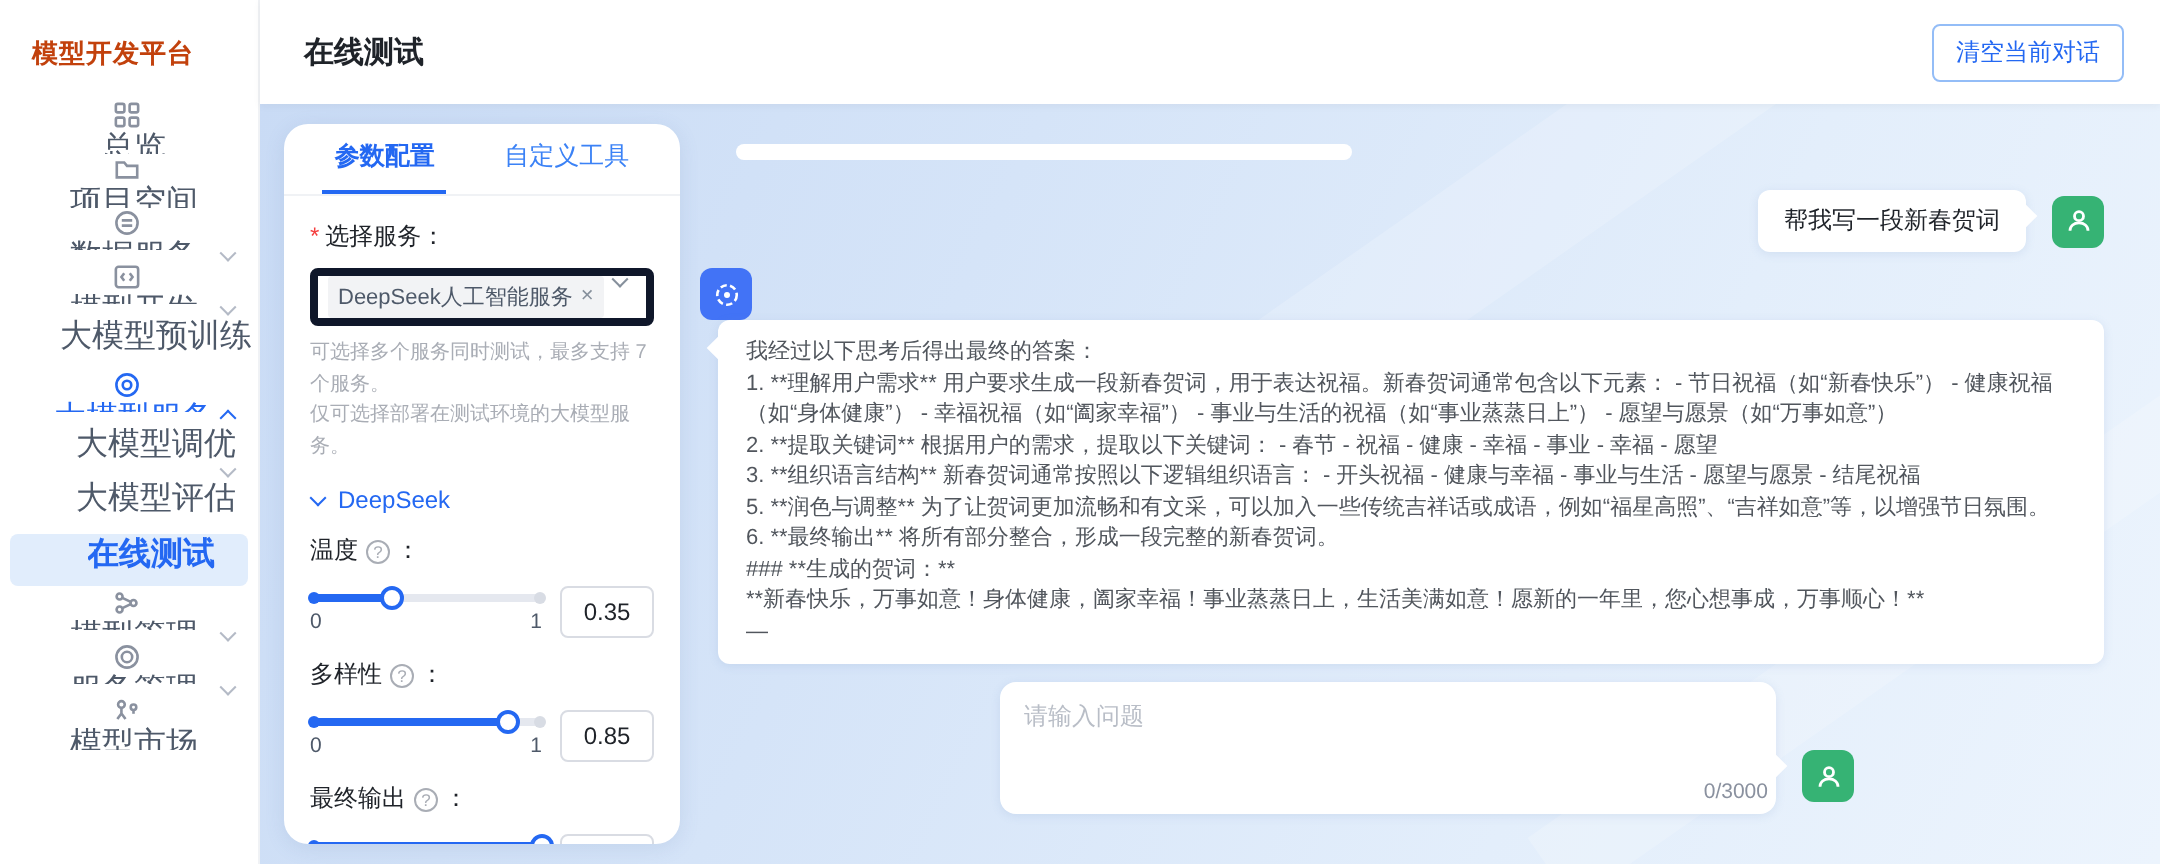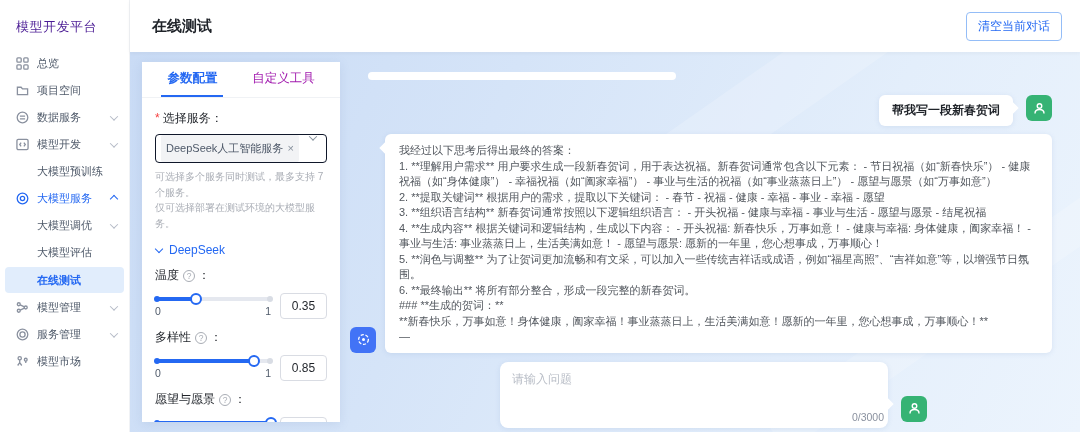--- a/index.html
+++ b/index.html
@@ -2,22 +2,22 @@
 <html><head>
 <meta charset="utf-8">
 <style>
   * { box-sizing: border-box; margin: 0; padding: 0; }
   html,body { width:1080px; height:432px; overflow:hidden; }
   body { font-family:"Liberation Sans","DejaVu Sans",sans-serif; background:#fff; font-size:12px; color:#1f2329; }
   .app { display:flex; width:1080px; height:432px; }
 
   
   .sidebar { width:130px; height:100%; background:#fff; border-right:1px solid #f0f2f5; padding:12px 0 0 0; flex-shrink:0; }
-  .logo { font-size:13px; font-weight:normal; color:#4c1d95; padding:6px 16px 14px 16px; letter-spacing:.5px; }
-  .nav-item { display:flex; align-items:center; height:27px; padding:0 10px 0 15px; font-size:11px; color:#4e5969; cursor:pointer; position:relative; }
+  .logo { font-size:13px; font-weight:bold; color:#c2410c; padding:6px 16px 14px 16px; letter-spacing:.5px; }
+  .nav-item { display:flex; align-items:center; height:27px; padding:0 10px 0 15px; font-size:16px; color:#4e5969; cursor:pointer; position:relative;flex-direction:column; }
   .nav-item .nav-icon { width:14px; height:14px; margin-right:8px; display:inline-flex; align-items:center; justify-content:center; flex-shrink:0; }
   .nav-item .nav-icon svg { width:13px; height:13px; stroke:#8a919f; fill:none; stroke-width:1.4; }
   .nav-item.blue, .nav-item.blue .nav-label { color:#2468f2; }
   .nav-item.blue .nav-icon svg { stroke:#2468f2; }
   .nav-item.sub { padding-left:37px; }
   .nav-item.active { background:#e1edfc; border-radius:4px; margin:1px 5px; padding-left:32px; color:#2468f2; font-weight:bold; height:26px; }
   .chev { width:6px; height:6px; border-right:1.4px solid #b4bac6; border-bottom:1.4px solid #b4bac6; margin-left:auto; margin-right:2px; flex-shrink:0; }
   .chev.down { transform:rotate(45deg) translate(-1px,-1px); }
   .chev.up { transform:rotate(-135deg); border-color:#2468f2; }
   .nav-label { white-space:nowrap; overflow:hidden; }
@@ -28,28 +28,28 @@
   .page-title { font-size:15px; font-weight:bold; color:#1f2329; }
   .clear-btn { margin-left:auto; background:#fff; border:1px solid #94bdf7; color:#2468f2; font-size:12px; border-radius:4px; padding:5px 11px; cursor:pointer; font-family:inherit; }
 
   .content { flex:1; position:relative; display:flex; padding:10px 14px 0 12px; overflow:hidden;
     background:linear-gradient(115deg,#c9dbf5 0%,#d5e4f8 35%,#e3eefb 70%,#ecf4fd 100%); }
   .streak { position:absolute; background:rgba(255,255,255,.18); transform:rotate(-35deg); pointer-events:none; }
   .streak.s1 { width:600px; height:60px; left:320px; top:30px; }
   .streak.s2 { width:500px; height:40px; left:600px; top:220px; }
 
   
-  .param-panel { width:198px; height:360px; background:#fff; border-radius:0; box-shadow:0 2px 10px rgba(90,120,170,.14); overflow:hidden; flex-shrink:0; position:relative; z-index:2; }
+  .param-panel { width:198px; height:360px; background:#fff; border-radius:12px; box-shadow:0 2px 10px rgba(90,120,170,.14); overflow:hidden; flex-shrink:0; position:relative; z-index:2; }
   .tabs { display:flex; border-bottom:1px solid #f0f2f5; height:36px; align-items:stretch; justify-content:space-around; padding:0 8px; }
-  .tab { display:flex; align-items:center; font-size:12.5px; color:#a21caf; cursor:pointer; border-bottom:2px solid transparent; padding:0 6px; }
+  .tab { display:flex; align-items:center; font-size:12.5px; color:#3b82f6; cursor:pointer; border-bottom:2px solid transparent; padding:0 6px; }
   .tab.active { color:#2468f2; border-bottom-color:#2468f2; font-weight:bold; }
   .panel-body { padding:10px 13px 0 13px; }
   .field-label { font-size:12px; color:#1f2329; margin:2px 0 7px 0; }
   .req { color:#f53f3f; margin-right:3px; }
-  .select-box { border:1px solid #0f172a; border-radius:4px; height:29px; display:flex; padding:0 8px 0 5px; cursor:pointer; background:#fff; }
+  .select-box { border:4px solid #0f172a; border-radius:4px; height:29px; display:flex; padding:0 8px 0 5px; cursor:pointer; background:#fff; }
   .svc-tag { background:#f2f3f5; border-radius:2px; font-size:11px; color:#4e5969; padding:3px 5px; display:flex; align-items:center; white-space:nowrap; }
   .tag-x { margin-left:4px; color:#86909c; font-size:11px; cursor:pointer; line-height:1; }
   .select-box .chev.down { border-color:#86909c; }
   .help-text { font-size:10px; color:#a9adb5; line-height:1.55; margin-top:6px; }
   .group-head { display:flex; align-items:center; color:#2468f2; font-size:12px; margin-top:12px; cursor:pointer; }
   .group-head .chev { margin:0 7px 0 1px; border-color:#2468f2; transform:rotate(45deg); margin-top:-3px; }
   .slider-group { margin-top:10px; }
   .sl-label { font-size:12px; color:#1f2329; display:flex; align-items:center;text-align:center; }
   .q-icon { width:12px; height:12px; border:1px solid #a9adb5; border-radius:50%; color:#a9adb5; font-size:8.5px; display:inline-flex; align-items:center; justify-content:center; margin:0 3px 0 4px; cursor:pointer; }
   .sl-colon { color:#1f2329; }
@@ -59,29 +59,29 @@
   .track::before { content:""; position:absolute; left:-1px; top:-1px; width:6px; height:6px; border-radius:50%; background:#2468f2; }
   .track::after { content:""; position:absolute; right:-2px; top:-1px; width:6px; height:6px; border-radius:50%; background:#d8dce4; }
   .fill { position:absolute; left:0; top:0; height:4px; background:#2468f2; border-radius:2px; }
   .handle { position:absolute; top:-4px; width:12px; height:12px; background:#fff; border:2px solid #2468f2; border-radius:50%; transform:translateX(-50%); cursor:grab; z-index:2; }
   .minmax { display:flex; justify-content:space-between; font-size:10.5px; color:#4e5969; margin-top:4px; }
   .val-box { width:47px; height:26px; border:1px solid #d9dce3; border-radius:4px; font-size:12px; color:#1f2329; display:flex; align-items:center; justify-content:center; background:#fff; }
 
   
   .chat { flex:1; position:relative; padding:0 0 0 10px; min-width:0; z-index:2; display:flex; flex-direction:column; }
   .scroll-indicator { width:308px; height:8px; background:#fff; border-radius:4px; margin:10px 0 0 18px; }
-  .row-user { display:flex; justify-content:flex-end; align-items:flex-start; margin-top:15px; padding-right:14px;font-weight:bold; }
+  .row-user { display:flex; justify-content:flex-end; align-items:center; margin-top:15px; padding-right:14px; }
   .bubble { background:#fff; border-radius:6px; box-shadow:0 1px 5px rgba(110,140,190,.16); position:relative; }
   .user-bubble { padding:7px 13px; font-size:12px; color:#1f2329; margin-right:13px; }
   .user-bubble::after { content:""; position:absolute; right:-4px; top:9px; width:8px; height:8px; background:#fff; transform:rotate(45deg); }
   .avatar { width:26px; height:26px; border-radius:6px; display:flex; align-items:center; justify-content:center; flex-shrink:0; }
   .avatar.green { background:#36b374; }
   .avatar.blue { background:#4273f6; }
   .avatar svg { width:15px; height:15px; }
-  .row-ai { display:flex; align-items:flex-end; margin-top:8px; padding-right:14px; }
+  .row-ai { display:flex; align-items:flex-start; margin-top:8px; padding-right:14px;flex-direction:column; }
   .ai-bubble { margin-left:9px; flex:1; padding:9px 14px 8px 14px; }
   .ai-bubble::before { content:""; position:absolute; left:-4px; top:10px; width:8px; height:8px; background:#fff; transform:rotate(45deg); }
   .ai-text p { font-size:11px; line-height:15.5px; color:#51565d; }
   .row-input { display:flex; align-items:flex-end; margin-top:9px; padding-left:150px; }
   .input-box { position:relative; width:388px; height:66px; background:#fff; border-radius:8px; box-shadow:0 1px 5px rgba(110,140,190,.16); }
   .input-box::after { content:""; position:absolute; right:-4px; bottom:20px; width:8px; height:8px; background:#fff; transform:rotate(45deg); }
   .input-box textarea { width:100%; height:100%; border:none; outline:none; resize:none; background:transparent; font-family:inherit; font-size:12px; color:#1f2329; padding:9px 12px; }
   .input-box textarea::placeholder { color:#b9bec7; }
   .counter { position:absolute; right:4px; bottom:5px; font-size:10.5px; color:#8a919f; }
   .send-avatar { margin:0 0 6px 13px; }
@@ -275,21 +275,21 @@
                     <span>0</span>
                     <span>1</span>
                   </div>
               </div>
               <div class="val-box">0.85</div>
             </div>
           </div>
 
           <div class="slider-group">
             <div class="sl-label">
-              <span>愿望与愿景</span>
+              <span>最终输出</span>
               <span class="q-icon">?</span>
               <span class="sl-colon">：</span>
             </div>
             <div class="slider-row">
               <div class="slider-col">
                 <div class="track">
                   <div class="fill" style="width: 100%;"></div>
                   <div class="handle" style="left: 100%;"></div>
                 </div>
 
@@ -320,21 +320,20 @@
                 <circle cx="8" cy="8" r="5.2" stroke-dasharray="3.4 1.8"></circle>
                 <circle cx="8" cy="8" r="1.6" fill="#fff" stroke="none"></circle>
               </svg>
           </div>
           <div class="bubble ai-bubble">
             <div class="ai-text">
               <p>我经过以下思考后得出最终的答案：</p>
               <p>1. **理解用户需求** 用户要求生成一段新春贺词，用于表达祝福。新春贺词通常包含以下元素： - 节日祝福（如“新春快乐”） - 健康祝福（如“身体健康”） - 幸福祝福（如“阖家幸福”） - 事业与生活的祝福（如“事业蒸蒸日上”） - 愿望与愿景（如“万事如意”）</p>
               <p>2. **提取关键词** 根据用户的需求，提取以下关键词： - 春节 - 祝福 - 健康 - 幸福 - 事业 - 幸福 - 愿望</p>
               <p>3. **组织语言结构** 新春贺词通常按照以下逻辑组织语言： - 开头祝福 - 健康与幸福 - 事业与生活 - 愿望与愿景 - 结尾祝福</p>
-              <p>4. **生成内容** 根据关键词和逻辑结构，生成以下内容： - 开头祝福: 新春快乐，万事如意！ - 健康与幸福: 身体健康，阖家幸福！ - 事业与生活: 事业蒸蒸日上，生活美满如意！ - 愿望与愿景: 愿新的一年里，您心想事成，万事顺心！</p>
               <p>5. **润色与调整** 为了让贺词更加流畅和有文采，可以加入一些传统吉祥话或成语，例如“福星高照”、“吉祥如意”等，以增强节日氛围。</p>
               <p>6. **最终输出** 将所有部分整合，形成一段完整的新春贺词。</p>
               <p>### **生成的贺词：**</p>
               <p>**新春快乐，万事如意！身体健康，阖家幸福！事业蒸蒸日上，生活美满如意！愿新的一年里，您心想事成，万事顺心！**</p>
               <p>—</p>
             </div>
           </div>
         </div>
 
         <div class="row-input">

